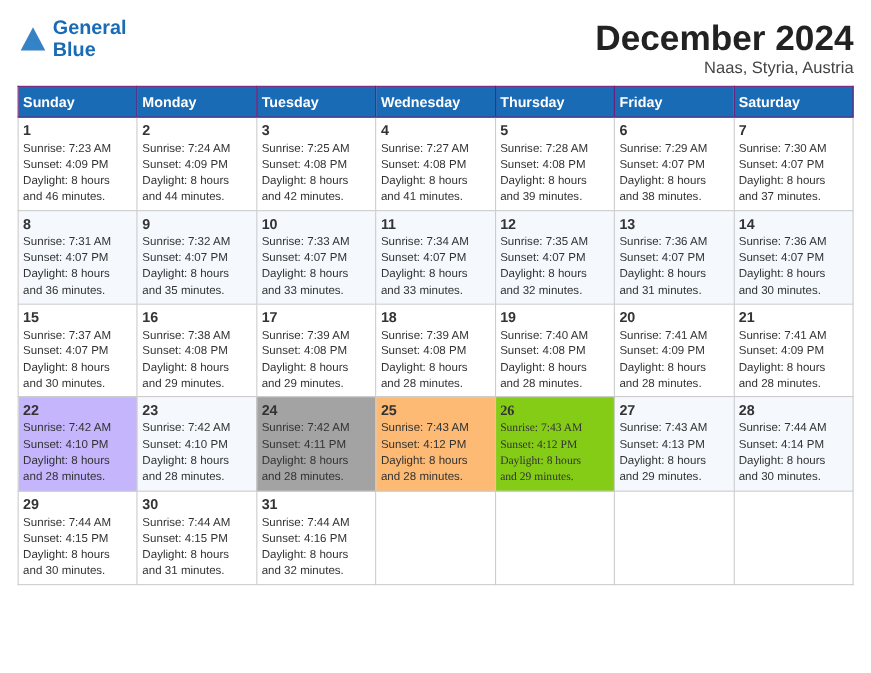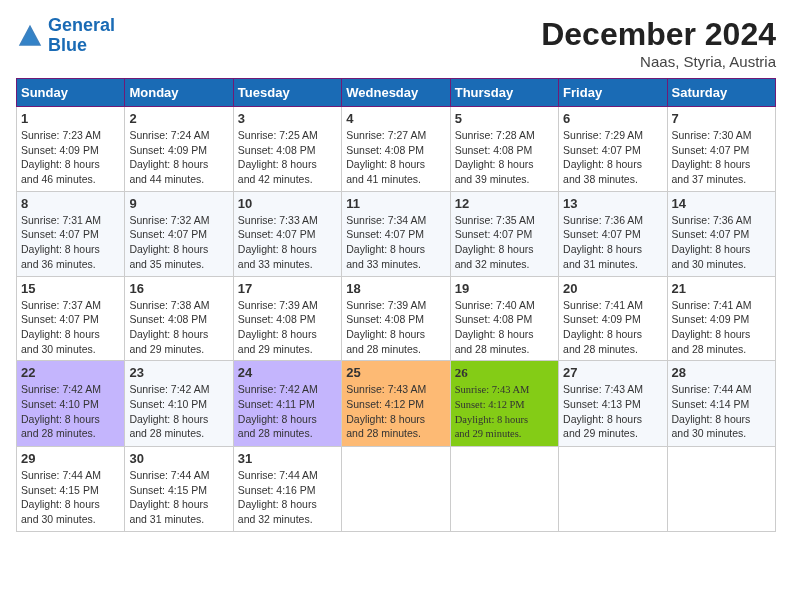--- a/index.html
+++ b/index.html
@@ -211,21 +211,21 @@
       </tr>
       <tr style="background-color: rgb(245, 248, 252);">
         <td style="background-color: #c4b5fd;">
           <span class="day-num">22</span>
           <div class="cell-text">Sunrise: 7:42 AM<br>Sunset: 4:10 PM<br>Daylight: 8 hours<br>and 28 minutes.</div>
         </td>
         <td style="background-color: rgb(245, 248, 252);">
           <span class="day-num">23</span>
           <div class="cell-text">Sunrise: 7:42 AM<br>Sunset: 4:10 PM<br>Daylight: 8 hours<br>and 28 minutes.</div>
         </td>
-        <td style="background-color: #c4b5fd;">
+        <td style="background-color: #a3a3a3;">
           <span class="day-num">24</span>
           <div class="cell-text">Sunrise: 7:42 AM<br>Sunset: 4:11 PM<br>Daylight: 8 hours<br>and 28 minutes.</div>
         </td>
         <td style="background-color: #fdba74;">
           <span class="day-num">25</span>
           <div class="cell-text">Sunrise: 7:43 AM<br>Sunset: 4:12 PM<br>Daylight: 8 hours<br>and 28 minutes.</div>
         </td>
         <td style="background-color: #84cc16; font-family: Liberation Serif, serif;">
           <span class="day-num">26</span>
           <div class="cell-text">Sunrise: 7:43 AM<br>Sunset: 4:12 PM<br>Daylight: 8 hours<br>and 29 minutes.</div>

